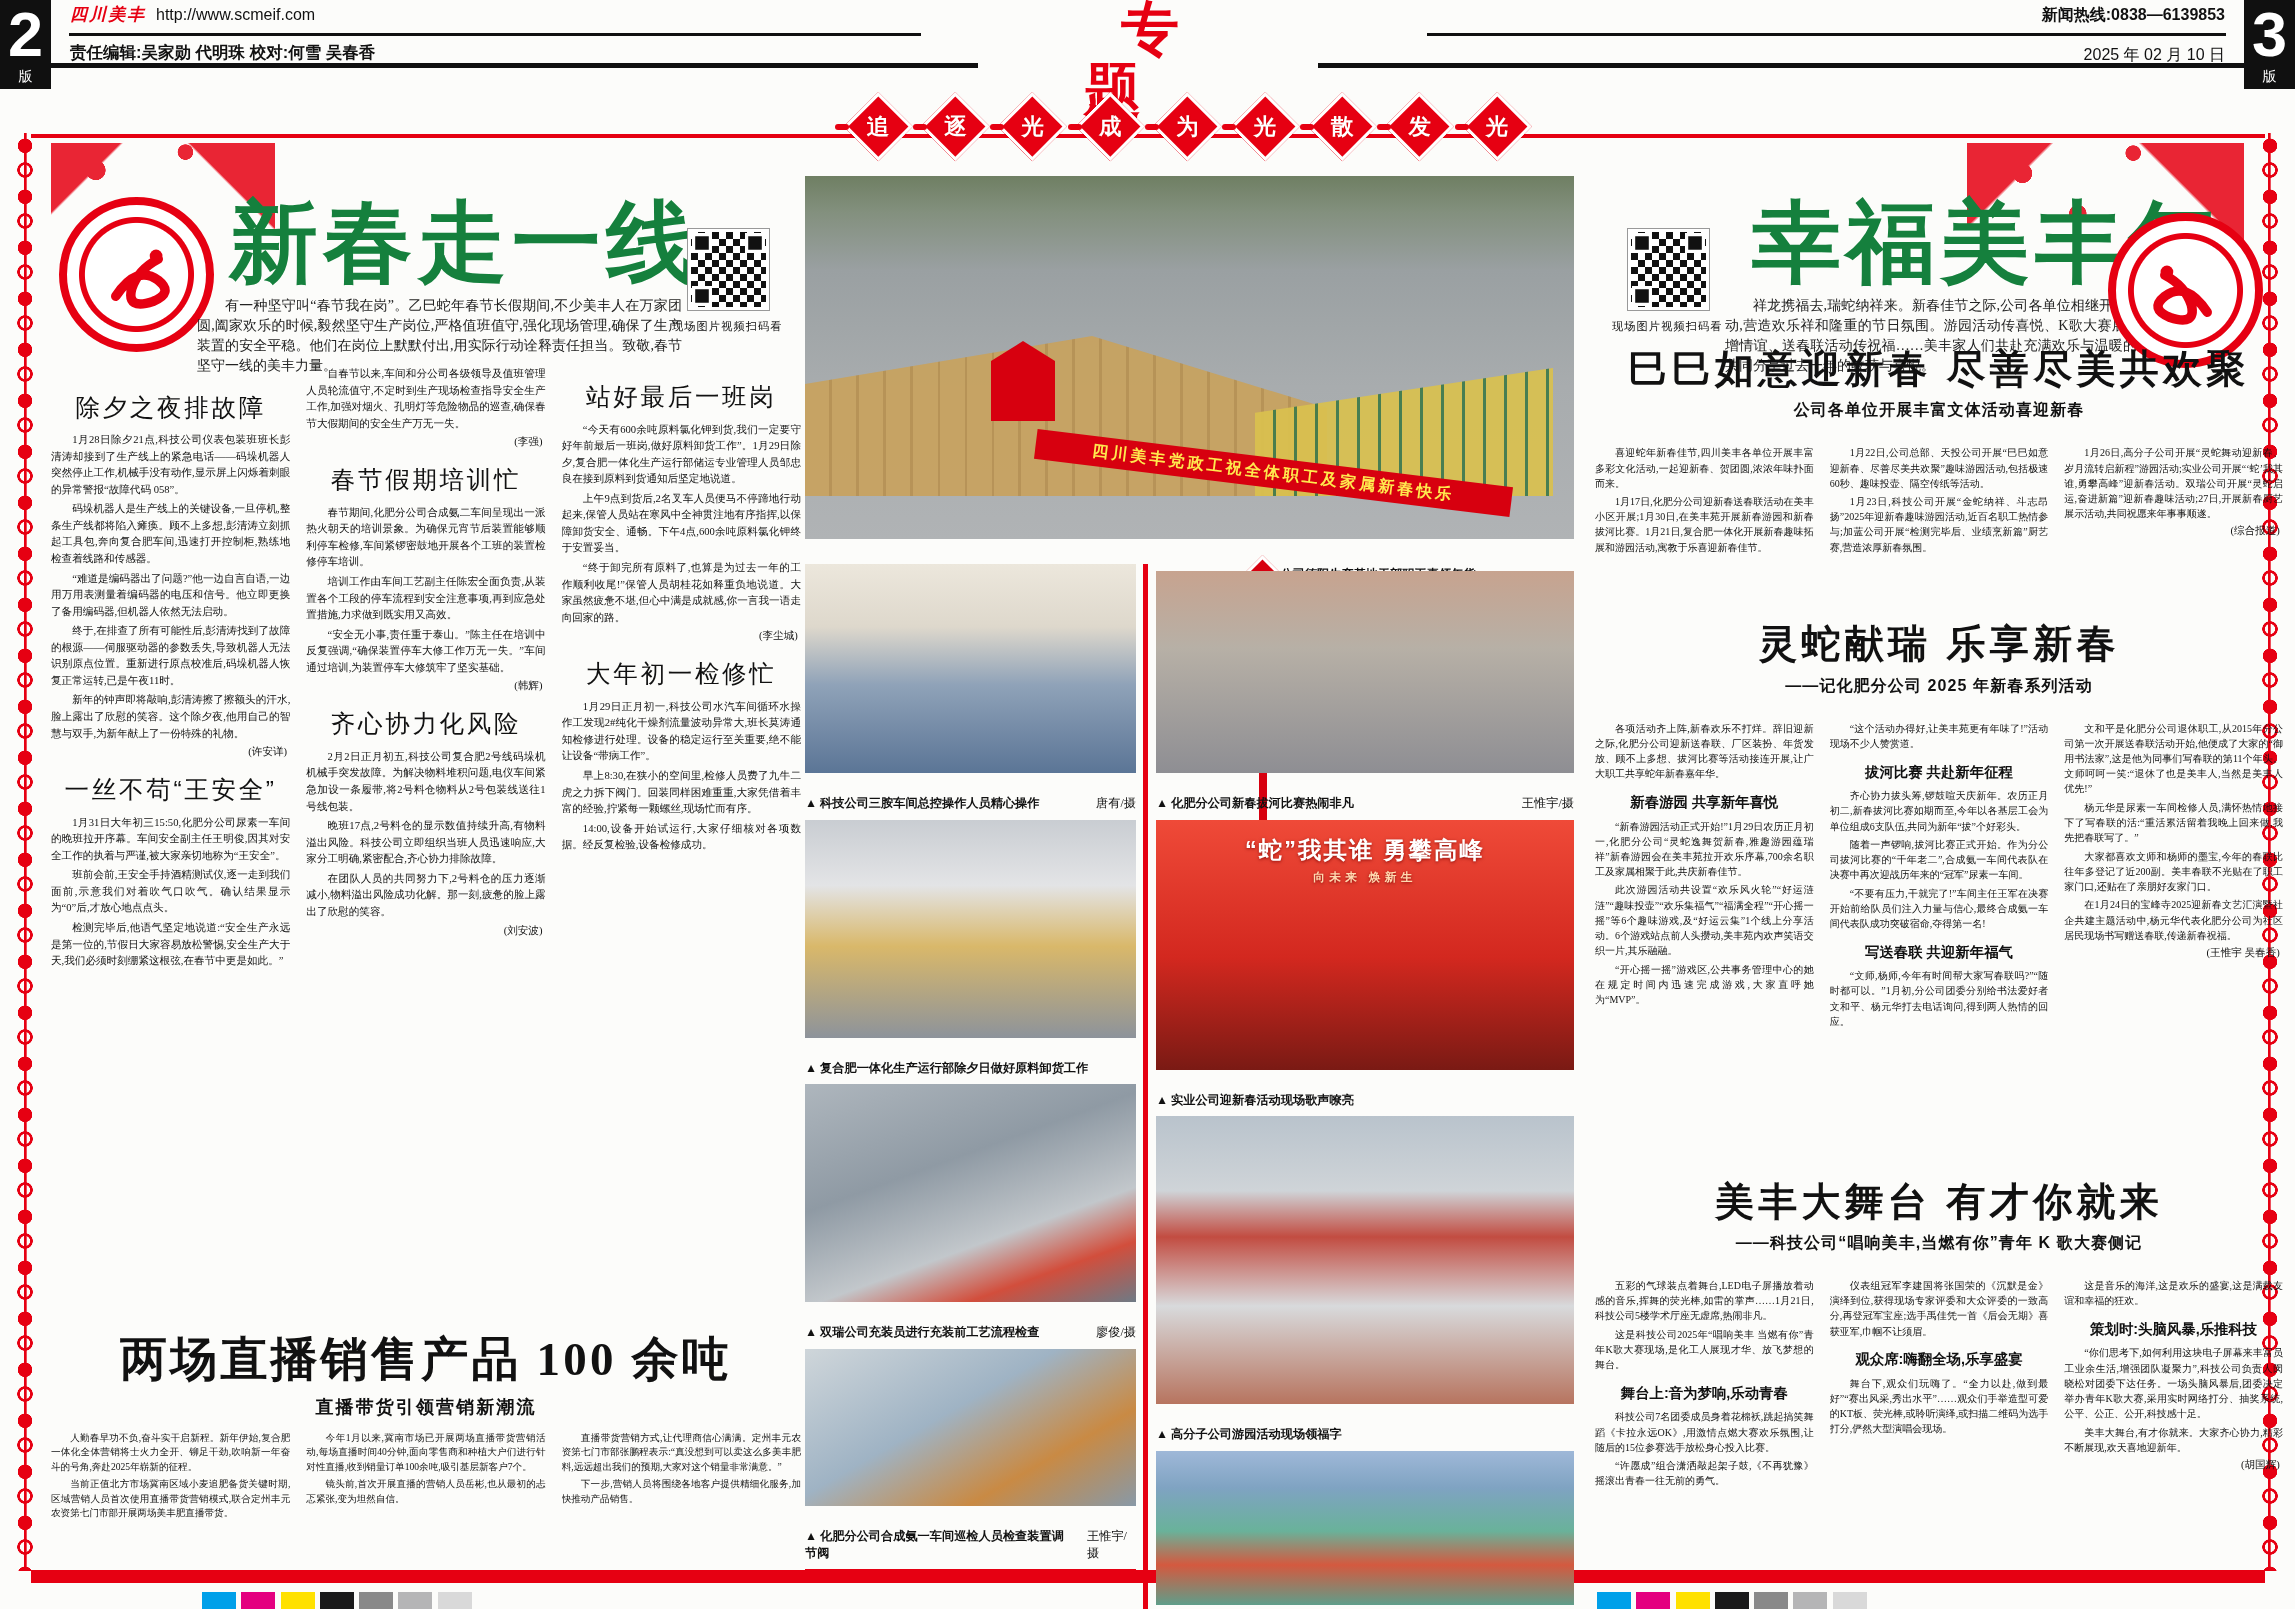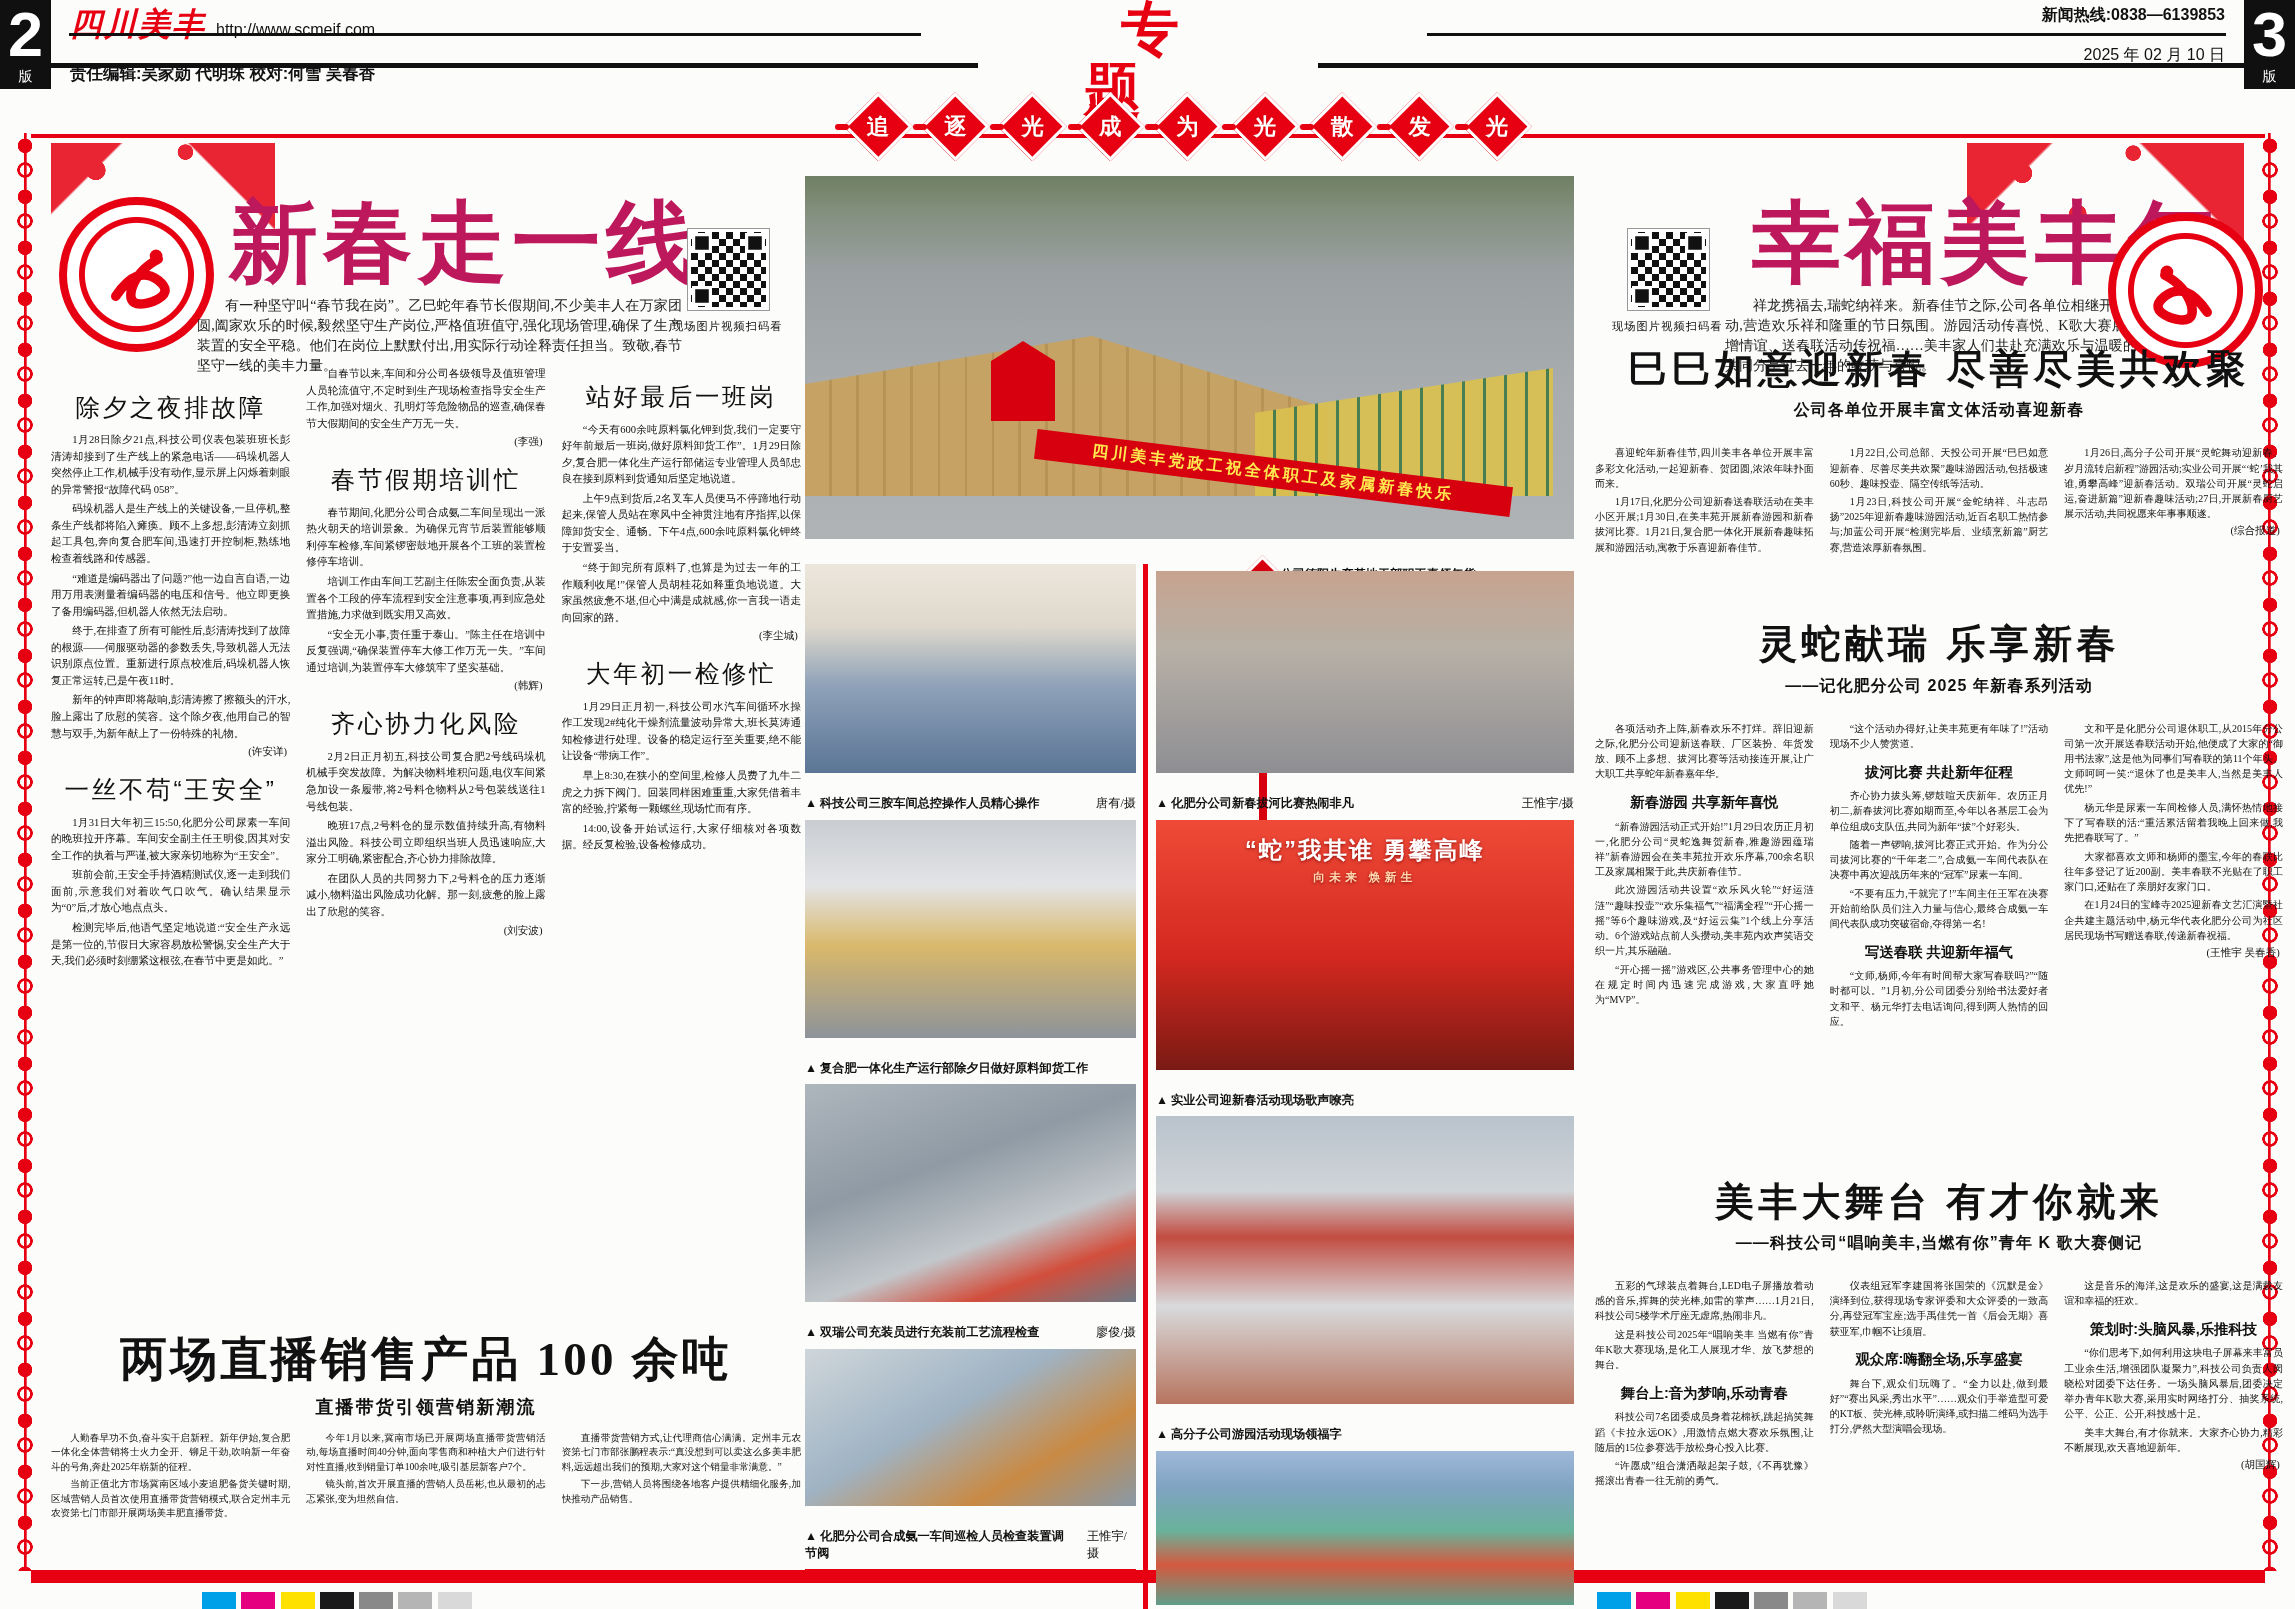--- a/index.html
+++ b/index.html
@@ -8,21 +8,21 @@
   [data-name]{box-sizing:border-box;}
 
   
   .pagebox{position:absolute;top:0;width:51px;height:89px;background:#101010;color:#fff;
            display:flex;flex-direction:column;align-items:center;justify-content:center;}
   .pagebox .num{font-family:"Liberation Sans",sans-serif;font-size:63px;font-weight:bold;line-height:1;}
   .pagebox .ban{font-size:14px;margin-top:1.1px;}
   #pagebox-l{left:0;} #pagebox-r{right:0;}
   .hdr-left{position:absolute;left:70px;top:3.2px;width:799px;}
   .brandrow{display:flex;align-items:baseline;gap:9.6px;}
-  .brand{color:#e60012;font-weight:bold;font-size:32px;font-style:italic;letter-spacing:2.1px;}
+  .brand{color:#e60012;font-weight:bold;font-size:17px;font-style:italic;letter-spacing:2.1px;}
   .url{font-family:"Liberation Sans",sans-serif;font-size:16px;color:#111;}
   .editors{font-family:"Liberation Sans",sans-serif;font-size:16.5px;font-weight:bold;margin-top:16px;}
   .hdr-right{position:absolute;right:70px;top:5.3px;width:639px;text-align:right;}
   .hotline{font-family:"Liberation Sans",sans-serif;font-size:16px;font-weight:bold;}
   .pdate{font-family:"Liberation Sans",sans-serif;font-size:16px;margin-top:19px;}
   .hrule{position:absolute;background:#101010;}
   #masthead{position:absolute;left:985px;top:0px;width:330px;text-align:center;color:#e60012;
             font-size:58px;font-weight:bold;letter-spacing:75px;text-indent:75px;line-height:1.05;
             font-family:"Liberation Serif",serif;}
 
@@ -55,21 +55,21 @@
       radial-gradient(circle at 85% 45%,#e60012 0 6.4px,transparent 7px),
       radial-gradient(circle at 40% 70%,#e60012 0 8.5px,transparent 9px),
       linear-gradient(135deg,#e60012 22%,transparent 23%),
       linear-gradient(45deg,transparent 72%,#e60012 73%);
       opacity:.85;}
   .roundel{position:absolute;width:155px;height:155px;border-radius:50%;
       border:8.5px solid #e60012;background:
         radial-gradient(circle,#fff 0 52%,#e60012 53% 58%,#fff 59% 100%);
       display:flex;align-items:center;justify-content:center;}
   .roundel svg{width:106px;height:106px;}
-  .bigtitle{position:absolute;color:#be185d;font-weight:900;font-size:89px;letter-spacing:5.3px;
+  .bigtitle{position:absolute;color:#15803d;font-weight:900;font-size:89px;letter-spacing:5.3px;
       font-family:"Liberation Sans","DejaVu Sans",sans-serif;line-height:1;}
   .intro{position:absolute;font-size:14px;line-height:1.42;text-align:justify;color:#222;
       font-family:"Liberation Serif",serif;text-indent:2em;}
   .qr{position:absolute;width:81px;height:81px;border:3.2px solid #fff;outline:1.1px solid #999;
       background:repeating-conic-gradient(#111 0 25%,#fff 0 50%) 0 0/14px 14px;}
   .qr i{position:absolute;width:20px;height:20px;background:#111;box-shadow:0 0 0 3.2px #fff inset;}
   .qr i:nth-child(1){left:1.1px;top:1.1px;} .qr i:nth-child(2){right:1.1px;top:1.1px;} .qr i:nth-child(3){left:1.1px;bottom:1.1px;}
   .qrcap{position:absolute;font-size:11.2px;letter-spacing:1.1px;color:#111;}
 
   

